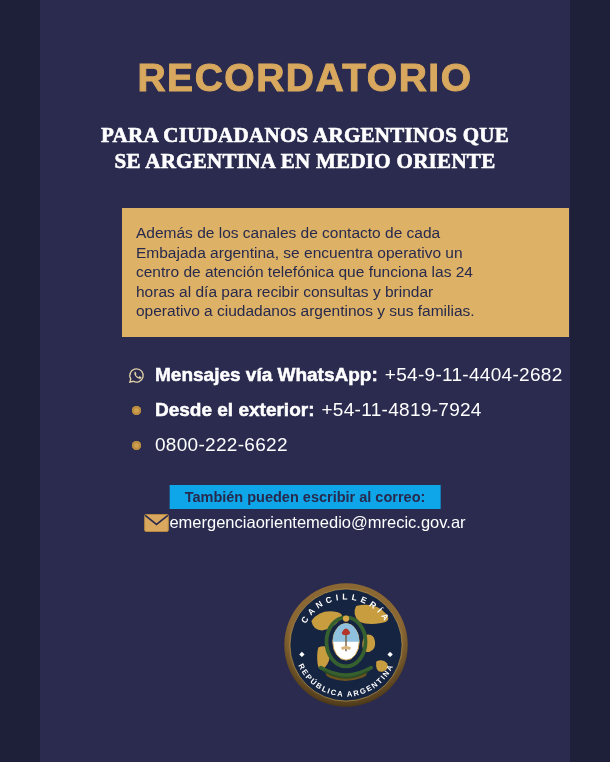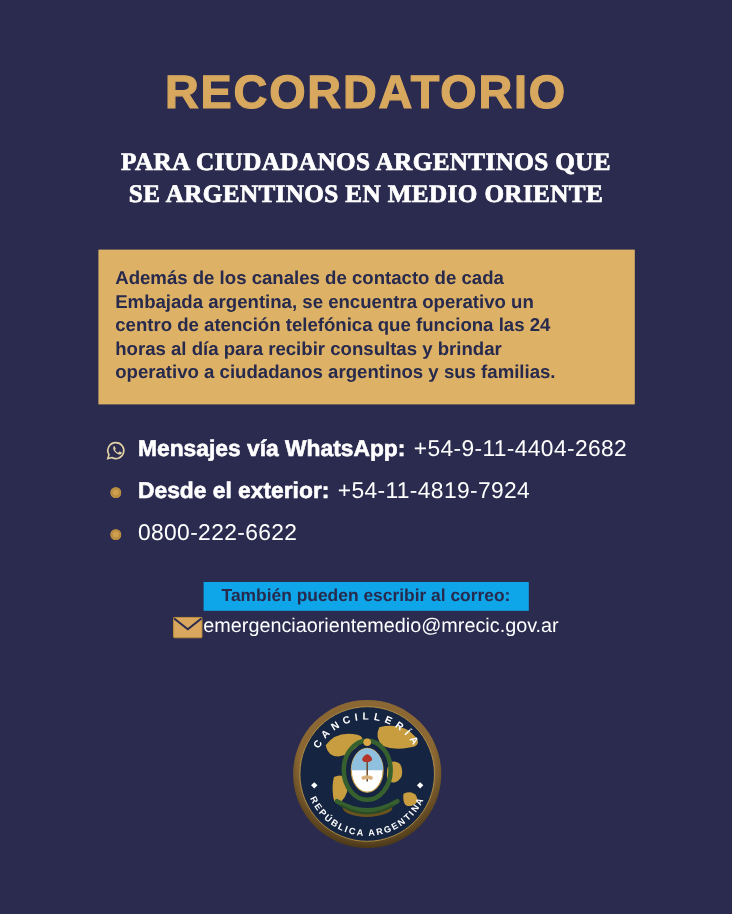--- a/index.html
+++ b/index.html
@@ -1,35 +1,35 @@
 <!DOCTYPE html>
 <html><head>
 <meta charset="utf-8">
 <style>
   html,body{margin:0;padding:0;background:#1e1f38;}
   .poster{
-    position:relative;width:610px;height:762px;margin:0 auto;
+    position:relative;width:530px;height:762px;margin:0 auto;
     background:#2a2b4f;overflow:hidden;
     font-family:"Liberation Sans",sans-serif;
   }
   .title{
     position:absolute;top:56px;left:0;width:100%;text-align:center;
     color:#d8a85e;font-size:39px;font-weight:800;letter-spacing:1.5px;
     -webkit-text-stroke:1px #d8a85e;
   }
   .subtitle{
     position:absolute;top:122px;left:0;width:100%;text-align:center;
     color:#ffffff;font-size:21px;font-weight:800;line-height:26px;
     letter-spacing:.3px;font-family:Liberation Serif, serif;-webkit-text-stroke:.6px #ffffff;
   }
   .info-box{
     position:absolute;left:82px;top:208px;width:447px;box-sizing:border-box;
     background:#ddb166;color:#272a4d;
     padding:15px 14px 16px 14px;
-    font-size:15.5px;font-weight:700;line-height:19.5px;
+    font-size:15.5px;font-weight:400;line-height:19.5px;
   }
   .info-box .line{white-space:nowrap;}
   .contacts{position:absolute;left:86px;top:364px;}
   .contact-row{
     display:flex;align-items:center;height:22px;margin-bottom:13px;
     color:#ffffff;font-size:19px;
   }
   .contact-icon{width:20px;height:20px;margin-right:9px;display:flex;align-items:center;justify-content:center;flex:0 0 20px;}
   .bullet-dot{width:9px;height:9px;border-radius:50%;background:#cfa04f;box-shadow:inset 0 0 0 2px #b98c3f;}
   .contact-label{font-weight:800;-webkit-text-stroke:.5px #fff;margin-right:7px;white-space:nowrap;}
@@ -49,21 +49,21 @@
 </style>
 </head>
 <body>
 
 <div class="poster">
 
   <div class="title">RECORDATORIO</div>
 
   <div class="subtitle">
     <div>PARA CIUDADANOS ARGENTINOS QUE</div>
-    <div>SE ARGENTINOS EN MEDIO ORIENTE</div>
+    <div>SE ARGENTINA EN MEDIO ORIENTE</div>
   </div>
 
   <div class="info-box">
     <div class="line">Además de los canales de contacto de cada</div>
     <div class="line">Embajada argentina, se encuentra operativo un</div>
     <div class="line">centro de atención telefónica que funciona las 24</div>
     <div class="line">horas al día para recibir consultas y brindar</div>
     <div class="line">operativo a ciudadanos argentinos y sus familias.</div>
   </div>
 

